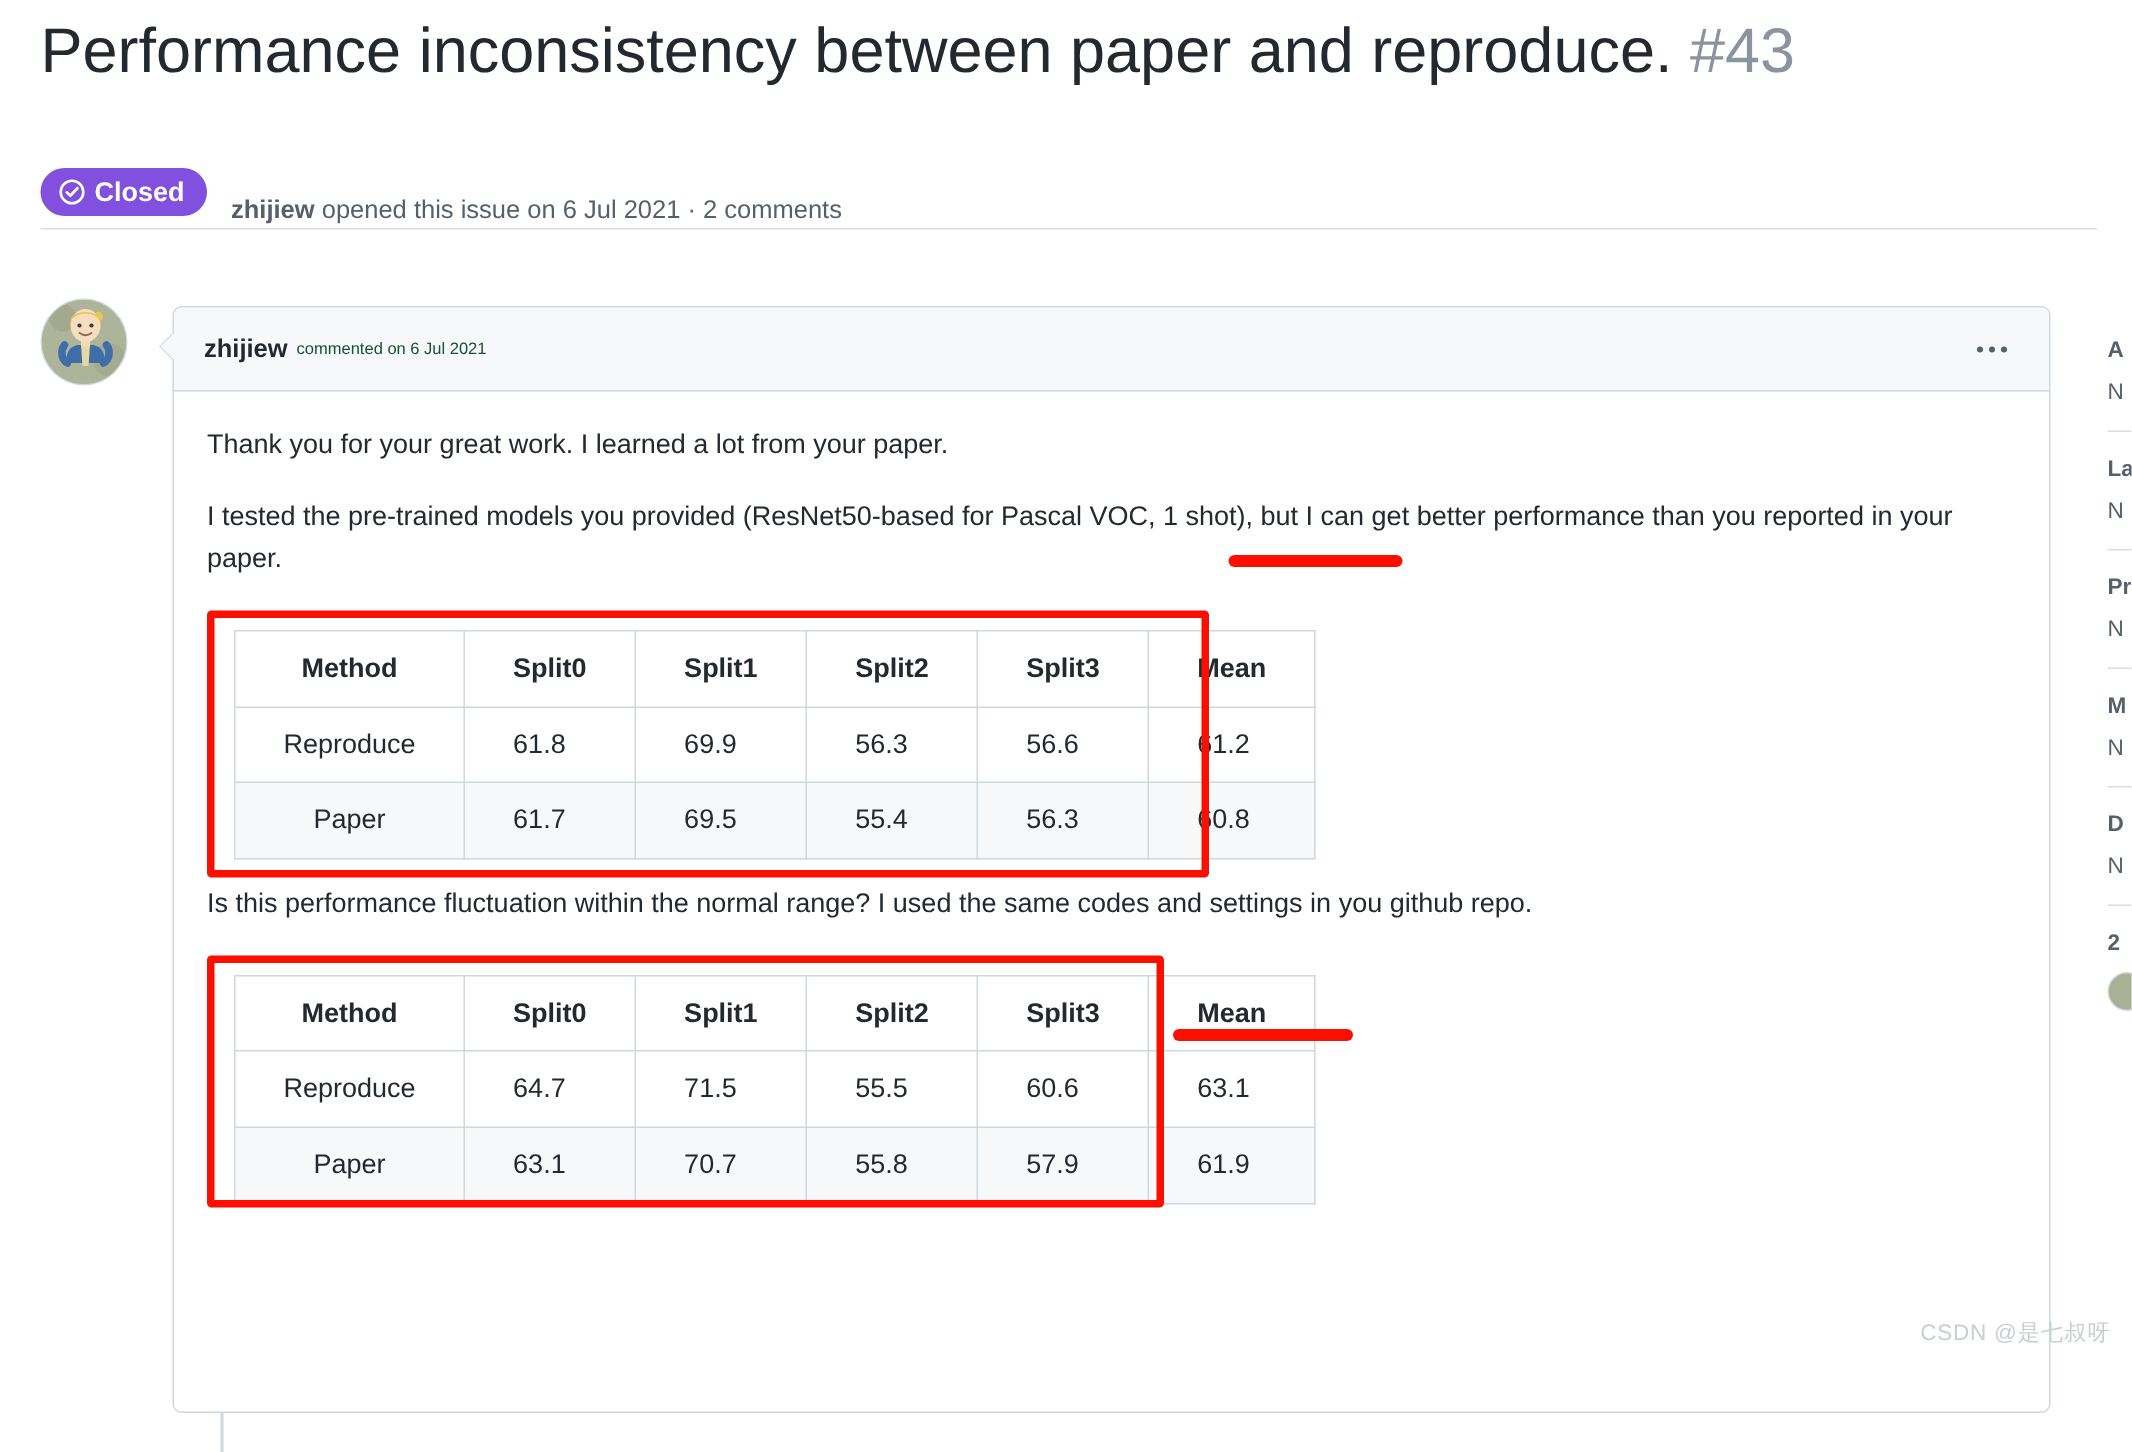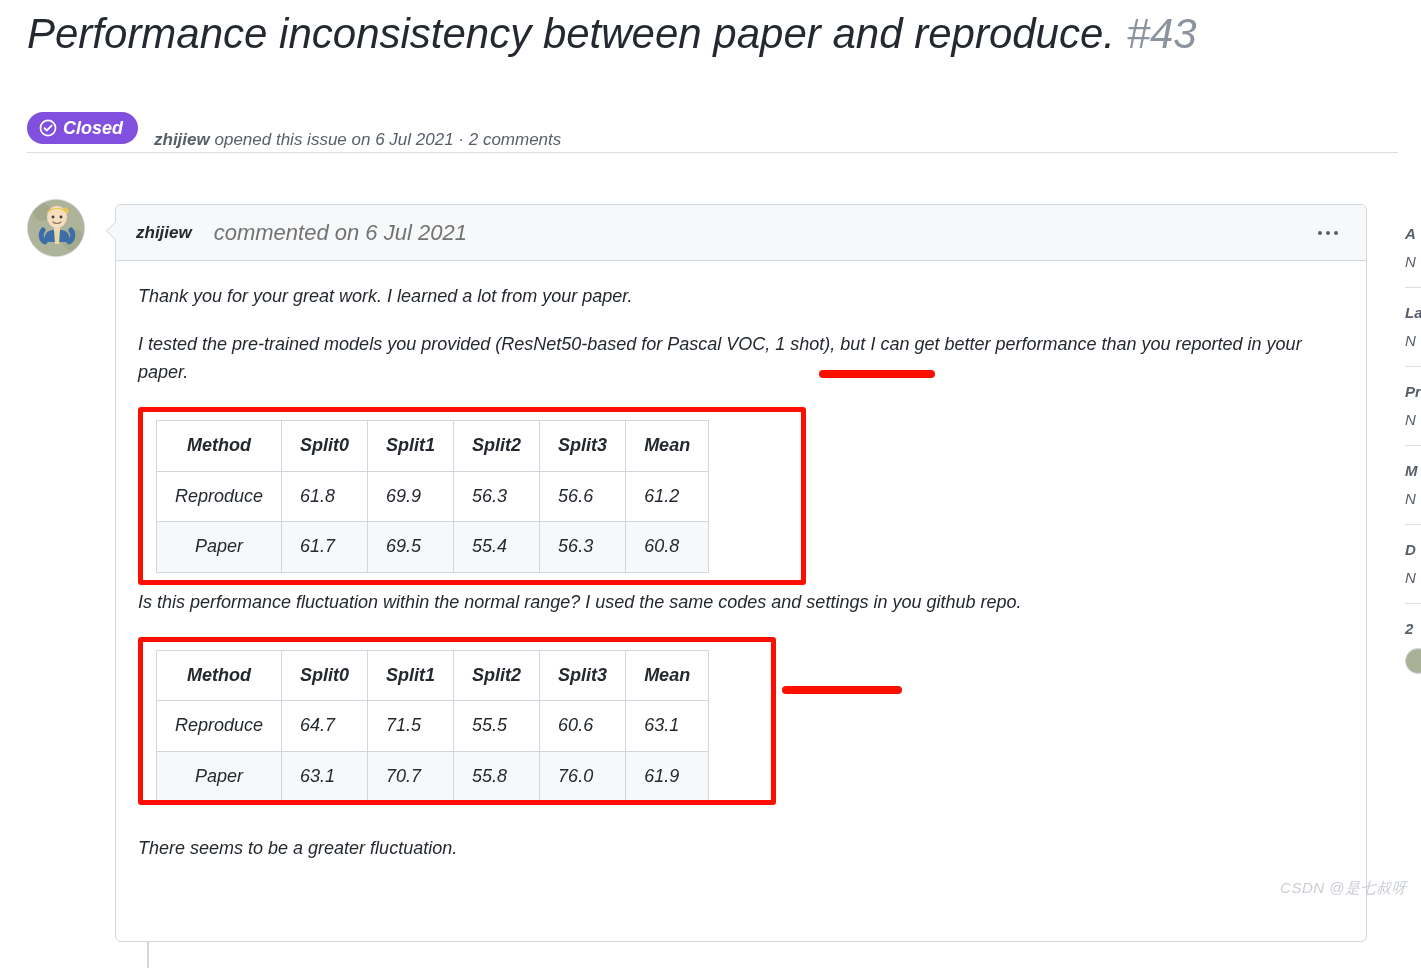--- a/index.html
+++ b/index.html
@@ -5,21 +5,21 @@
   * { box-sizing: border-box; }
   html, body {
     margin: 0; padding: 0;
     width: 1421px; height: 968px;
     background: #ffffff;
     font-family: "Liberation Sans", sans-serif;
     color: #24292f;
     overflow: hidden;
   }
 
-  #root { position: relative; width: 1421px; height: 912px; font-style: italic; }
+  #root { position: relative; width: 1421px; height: 912px; }
 
   
   .issue-header { position: absolute; left: 27px; top: 8px; width: 1340px; }
   .issue-title {
     font-size: 42px;
     font-weight: 400;
     line-height: 1.25;
     color: #24292f;
     margin: 0;
     white-space: nowrap;
@@ -97,21 +97,21 @@
 
   .comment-header {
     height: 56px;
     background: #f6f8fa;
     border-bottom: 1px solid #d0d7de;
     display: flex; align-items: center;
     padding: 0 20px;
     position: relative;
   }
   .comment-author { font-size: 17px; font-weight: bold; color: #24292f; }
-  .comment-when { font-size: 22px; color: #737373; margin-left: 22px; }
+  .comment-when { font-size: 11px; color: #14532d; margin-left: 6px; }
   .kebab {
     position: absolute; right: 22px; top: 50%;
     transform: translateY(-50%);
     display: flex; gap: 4px; cursor: pointer;
     padding: 6px;
   }
   .kebab span {
     width: 4px; height: 4px; border-radius: 50%;
     background: #57606a; display: block;
   }
@@ -128,21 +128,21 @@
   
   .tbl-wrap { position: relative; margin: 0 0 10px 0; }
   table.md {
     border-collapse: collapse;
     border-spacing: 0;
     font-size: 18px;
     background: #ffffff;
   }
   table.md th, table.md td {
     border: 1px solid #d0d7de;
-    padding: 11px 18px;
+    padding: 11px 32px;
     text-align: left;
     white-space: nowrap;
     color: #24292f;
     font-weight: 400;
   }
   table.md th { font-weight: bold; text-align: center; }
   table.md th:first-child { text-align: center; }
   table.md td:first-child { text-align: center; }
   table.md tbody tr:nth-child(even) { background: #f6f8fa; }
   table.md tbody tr:nth-child(odd) { background: #ffffff; }
@@ -319,29 +319,28 @@
                 <td>71.5</td>
                 <td>55.5</td>
                 <td>60.6</td>
                 <td>63.1</td>
               </tr>
               <tr>
                 <td>Paper</td>
                 <td>63.1</td>
                 <td>70.7</td>
                 <td>55.8</td>
-                <td>76.0</td>
+                <td>57.9</td>
                 <td>61.9</td>
               </tr>
             </tbody>
         </table>
         <div class="red-box" style="left: 0px; top: 0px; width: 638px; height: 168px; border-color: rgb(250, 15, 0);"></div>
       </div>
 
-      <p style="margin-top:26px;">There seems to be a greater fluctuation.</p>
     </div>
   </div>
 
   <div class="red-underline" style="left: 819px; top: 370px; width: 116px; background: rgb(250, 15, 0);"></div>
   <div class="red-underline" style="left: 782px; top: 686px; width: 120px; background: rgb(250, 15, 0);"></div>
 
   <div class="sidebar">
     <div class="sb-block">
       <div class="sb-title">A</div>
       <div class="sb-value">N</div>

